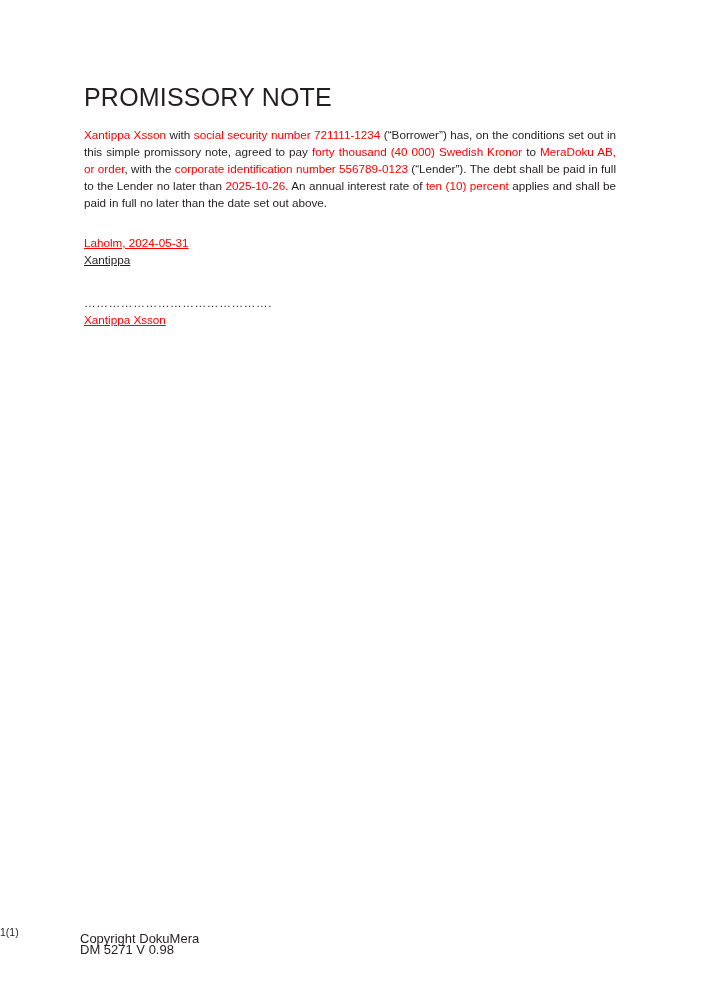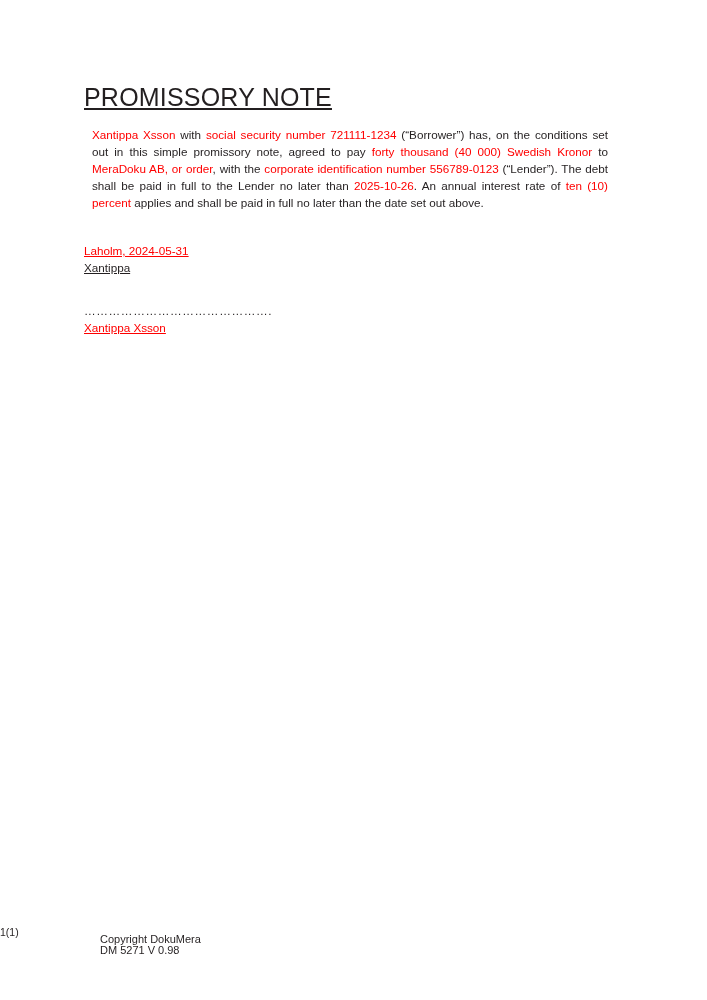--- a/index.html
+++ b/index.html
@@ -28,28 +28,27 @@
     top: 84px;
     width: 532px;
   }
   .doc-title {
     font-size: 25px;
     font-weight: 400;
     letter-spacing: 0.2px;
     color: #231f20;
     margin: 0 0 14px 0;
     line-height: 1.1;
-    text-decoration: underline;
   }
   .body-para {
     font-size: 11.7px;
     line-height: 17.2px;
     color: #231f20;
     text-align: justify;
-    margin: 8px;
+    margin: 0;
   }
   .red {
     color: #ff0000;
   }
   .block-gap {
     height: 22px;
   }
   .signline {
     font-size: 11.7px;
     line-height: 17.2px;
@@ -62,23 +61,23 @@
     color: #231f20;
     letter-spacing: 0.6px;
     margin: 0;
     white-space: nowrap;
   }
   .sign-gap {
     height: 26px;
   }
   .footer {
     position: absolute;
-    left: 100px;
+    left: 80px;
     bottom: 45px;
-    font-size: 11px;
+    font-size: 13px;
     line-height: 10.5px;
     color: #231f20;
   }
   .pagenum {
     position: absolute;
     left: 0;
     bottom: 62px;
     width: 707px;
     text-align: left;
     font-size: 10.5px;

